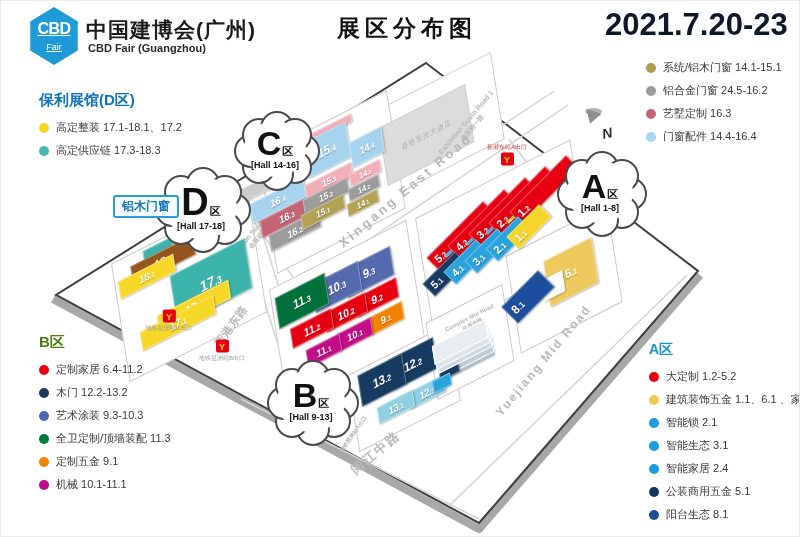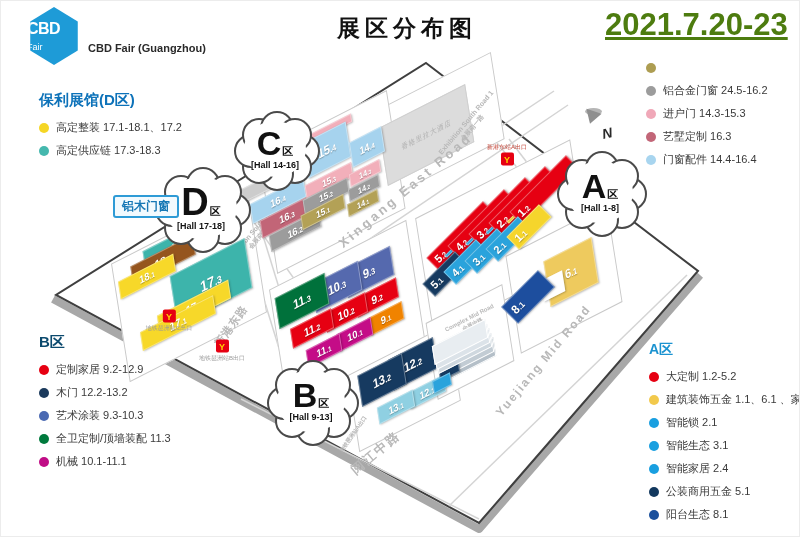--- a/index.html
+++ b/index.html
@@ -1,20 +1,20 @@
 <!DOCTYPE html>
 <html><head>
 <meta charset="utf-8">
 <style>
   html,body{margin:0;padding:0;background:#fff;font-family:"Liberation Sans",sans-serif;}
   #stage{position:relative;width:800px;height:537px;background:#fff;overflow:hidden;border:1px solid #ececec;box-sizing:border-box;}
   
   #logo{position:absolute;left:26px;top:6px;width:54px;height:58px;background:#1e9bd7;
         clip-path:polygon(50% 0,94% 25%,94% 75%,50% 100%,6% 75%,6% 25%);
-        display:flex;flex-direction:column;justify-content:center;color:#fff;}
+        display:flex;flex-direction:column;align-items:center;justify-content:center;color:#fff;text-decoration:underline;}
   #logo .l1{font-size:16px;font-weight:bold;letter-spacing:-.5px;line-height:1;}
   #logo .l2{font-size:9px;line-height:1;margin-top:6px;}
   #brand-cn{position:absolute;left:85px;top:15px;font-size:21px;font-weight:bold;color:#1a1a1a;letter-spacing:1px;}
   #brand-en{position:absolute;left:87px;top:41px;font-size:11px;color:#2a2a2a;font-weight:bold;}
   #page-title{position:absolute;left:336px;top:12px;font-size:23px;font-weight:bold;color:#111;letter-spacing:5px;}
   #date{position:absolute;left:604px;top:6px;font-size:31px;font-weight:bold;}
   
   .legend{position:absolute;z-index:40;}
   #legend-d{left:38px;top:90px;} #legend-b{left:38px;top:332px;}
   #legend-c{left:645px;top:55px;} #legend-a{left:648px;top:340px;}
@@ -61,69 +61,71 @@
 </style>
 </head>
 <body>
 
 <div id="stage">
 
   <div id="logo">
     <span class="l1">CBD</span>
     <span class="l2">Fair</span>
   </div>
+  <div id="brand-cn">中国建博会(广州)</div>
   <div id="brand-en">CBD Fair (Guangzhou)</div>
   <div id="page-title">展区分布图</div>
-  <div id="date" style="color: #4d7c0f; text-decoration: underline;">2021.7.20-23</div>
+  <div id="date" style="color: #0f172a;">2021.7.20-23</div>
 
   <div id="legend-d" class="legend">
       <div class="lg-title" style="color: rgb(13, 114, 185);">保利展馆(D区)</div>
       <div class="lg-item">
         <span class="dot" style="background: rgb(245, 214, 37);"></span>
         <span>高定整装 17.1-18.1、17.2</span>
       </div>
       <div class="lg-item">
         <span class="dot" style="background: rgb(69, 184, 174);"></span>
         <span>高定供应链 17.3-18.3</span>
       </div>
     </div>
   <div id="legend-b" class="legend">
-      <div class="lg-title" style="color: #0c4a6e;">B区</div>
+      <div class="lg-title" style="color: #4d7c0f;">B区</div>
       <div class="lg-item">
         <span class="dot" style="background: rgb(230, 0, 18);"></span>
-        <span>定制家居 9.2-12.9</span>
+        <span>定制家居 6.4-11.2</span>
       </div>
       <div class="lg-item">
         <span class="dot" style="background: rgb(27, 58, 92);"></span>
         <span>木门 12.2-13.2</span>
       </div>
       <div class="lg-item">
         <span class="dot" style="background: rgb(74, 105, 178);"></span>
         <span>艺术涂装 9.3-10.3</span>
       </div>
       <div class="lg-item">
         <span class="dot" style="background: rgb(0, 122, 61);"></span>
         <span>全卫定制/顶墙装配 11.3</span>
       </div>
       <div class="lg-item">
+        <span class="dot" style="background: rgb(240, 131, 0);"></span>
+        <span>定制五金 9.1</span>
+      </div>
+      <div class="lg-item">
         <span class="dot" style="background: rgb(192, 13, 134);"></span>
         <span>机械 10.1-11.1</span>
       </div>
     </div>
   <div id="legend-c" class="legend">
       <div class="lg-item">
         <span class="dot" style="background: rgb(173, 157, 82);"></span>
+        <span>系统/铝木门窗 14.1-15.1</span>
       </div>
       <div class="lg-item">
         <span class="dot" style="background: rgb(156, 156, 156);"></span>
         <span>铝合金门窗 24.5-16.2</span>
-      </div>
-      <div class="lg-item">
-        <span class="dot" style="background: rgb(240, 168, 184);"></span>
-        <span>进户门 14.3-15.3</span>
       </div>
       <div class="lg-item">
         <span class="dot" style="background: rgb(194, 102, 120);"></span>
         <span>艺墅定制 16.3</span>
       </div>
       <div class="lg-item">
         <span class="dot" style="background: rgb(168, 213, 239);"></span>
         <span>门窗配件 14.4-16.4</span>
       </div>
     </div>

